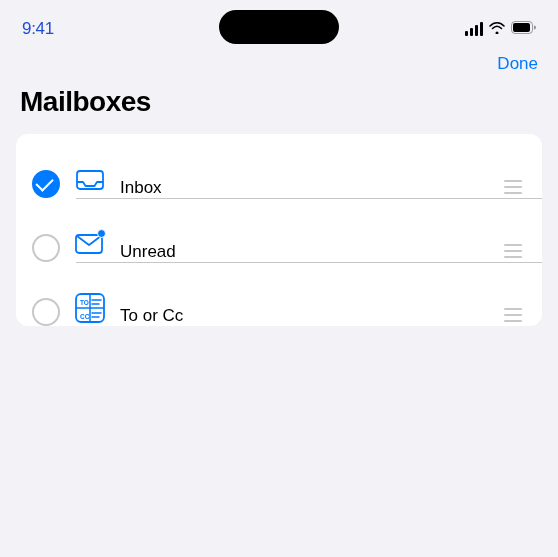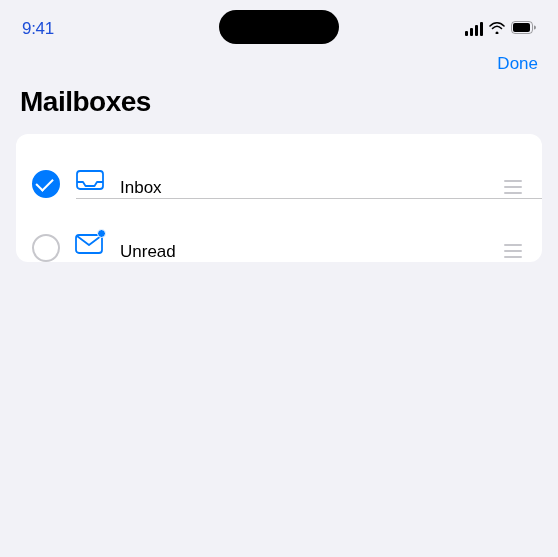--- a/index.html
+++ b/index.html
@@ -265,14 +265,41 @@
       <div class="unread-dot"></div>
     </div>
     <span class="mailbox-label">Unread</span>
     <div class="drag-handle">
       <span></span>
         <span></span>
         <span></span>
     </div>
   </div>
 
+  <div class="mailbox-item">
+    <div class="check-circle"></div>
+    <div class="mailbox-icon-wrap icon-tocc">
+      <svg width="30" height="30" viewBox="0 0 30 30" fill="none">
+        <rect x="1" y="1" width="28" height="28" rx="5" stroke="#007AFF" stroke-width="1.8" fill="none"></rect>
+
+        <line x1="1" y1="15" x2="29" y2="15" stroke="#007AFF" stroke-width="1.5"></line>
+        <line x1="15" y1="1" x2="15" y2="29" stroke="#007AFF" stroke-width="1.5"></line>
+
+        <text x="5" y="12" font-size="6.5" fill="#007AFF" font-family="Helvetica Neue, Arial, sans-serif" font-weight="600">TO</text>
+
+        <text x="5" y="26" font-size="6.5" fill="#007AFF" font-family="Helvetica Neue, Arial, sans-serif" font-weight="600">CC</text>
+
+        <line x1="17" y1="7" x2="26" y2="7" stroke="#007AFF" stroke-width="1.5" stroke-linecap="round"></line>
+        <line x1="17" y1="11" x2="24" y2="11" stroke="#007AFF" stroke-width="1.5" stroke-linecap="round"></line>
+
+        <line x1="17" y1="20" x2="26" y2="20" stroke="#007AFF" stroke-width="1.5" stroke-linecap="round"></line>
+        <line x1="17" y1="24" x2="24" y2="24" stroke="#007AFF" stroke-width="1.5" stroke-linecap="round"></line>
+      </svg>
+    </div>
+    <span class="mailbox-label">To or Cc</span>
+    <div class="drag-handle">
+      <span></span>
+        <span></span>
+        <span></span>
+    </div>
+  </div>
 
 </div>
 
 </body></html>

